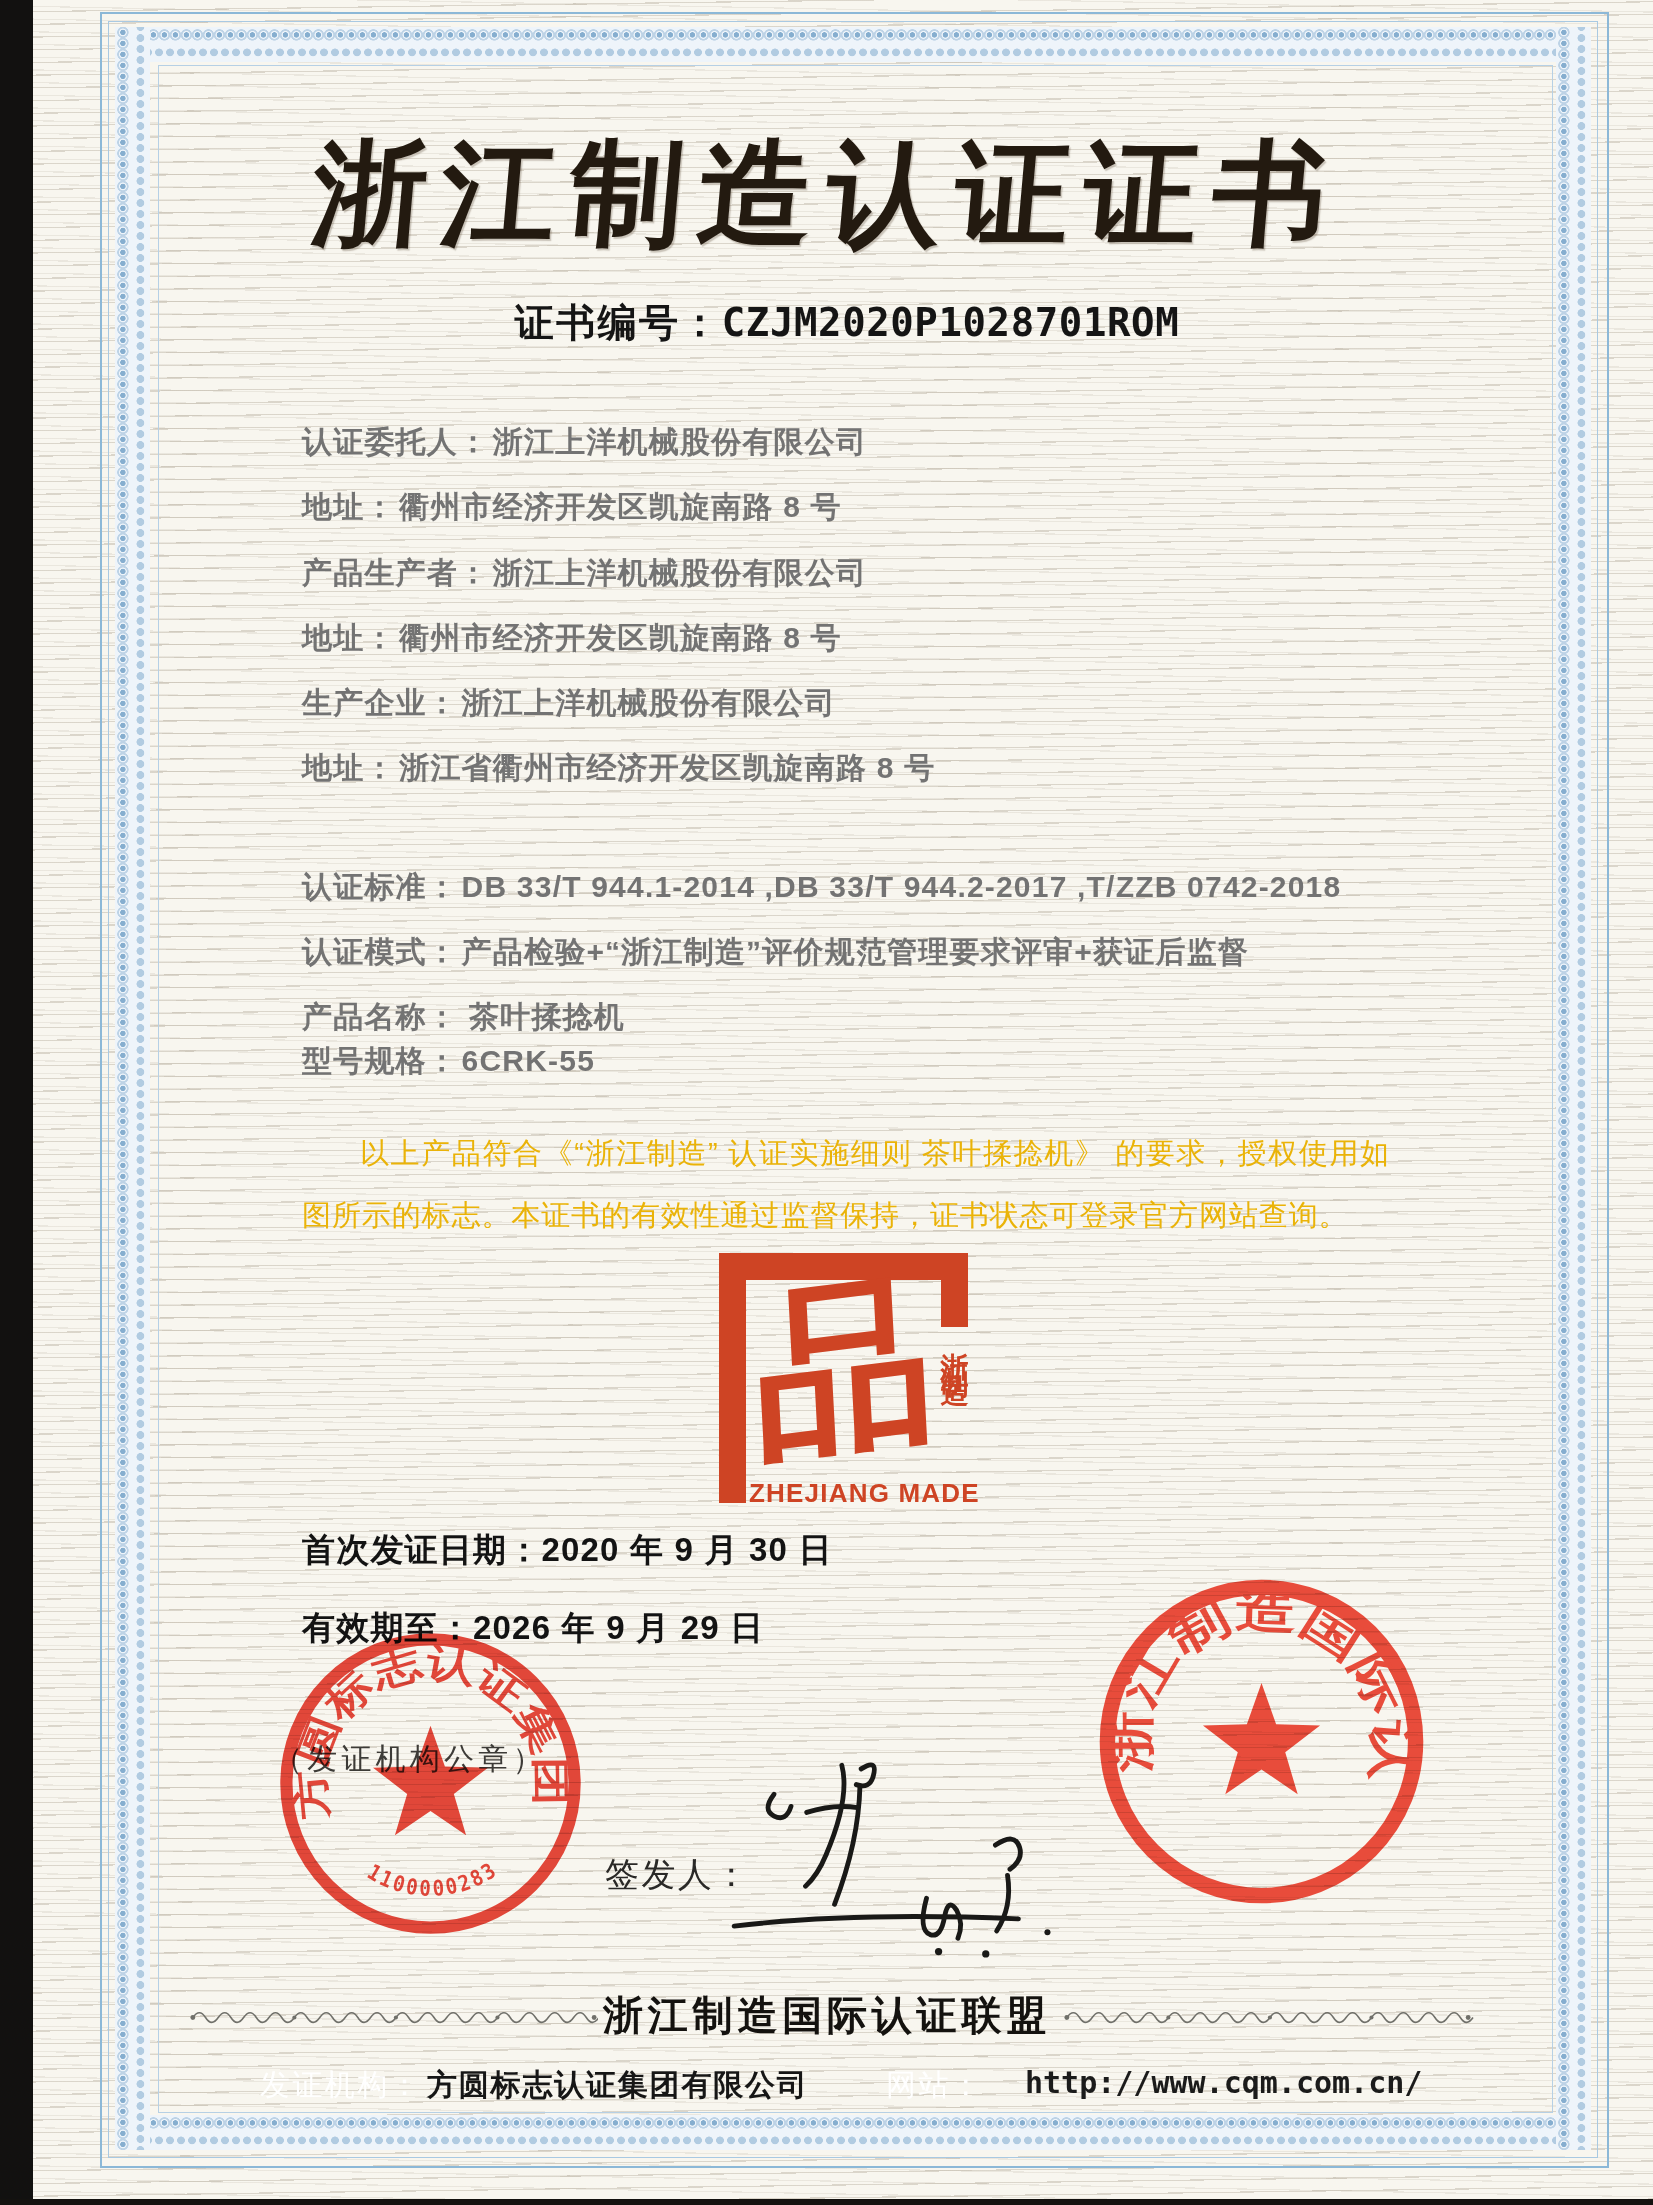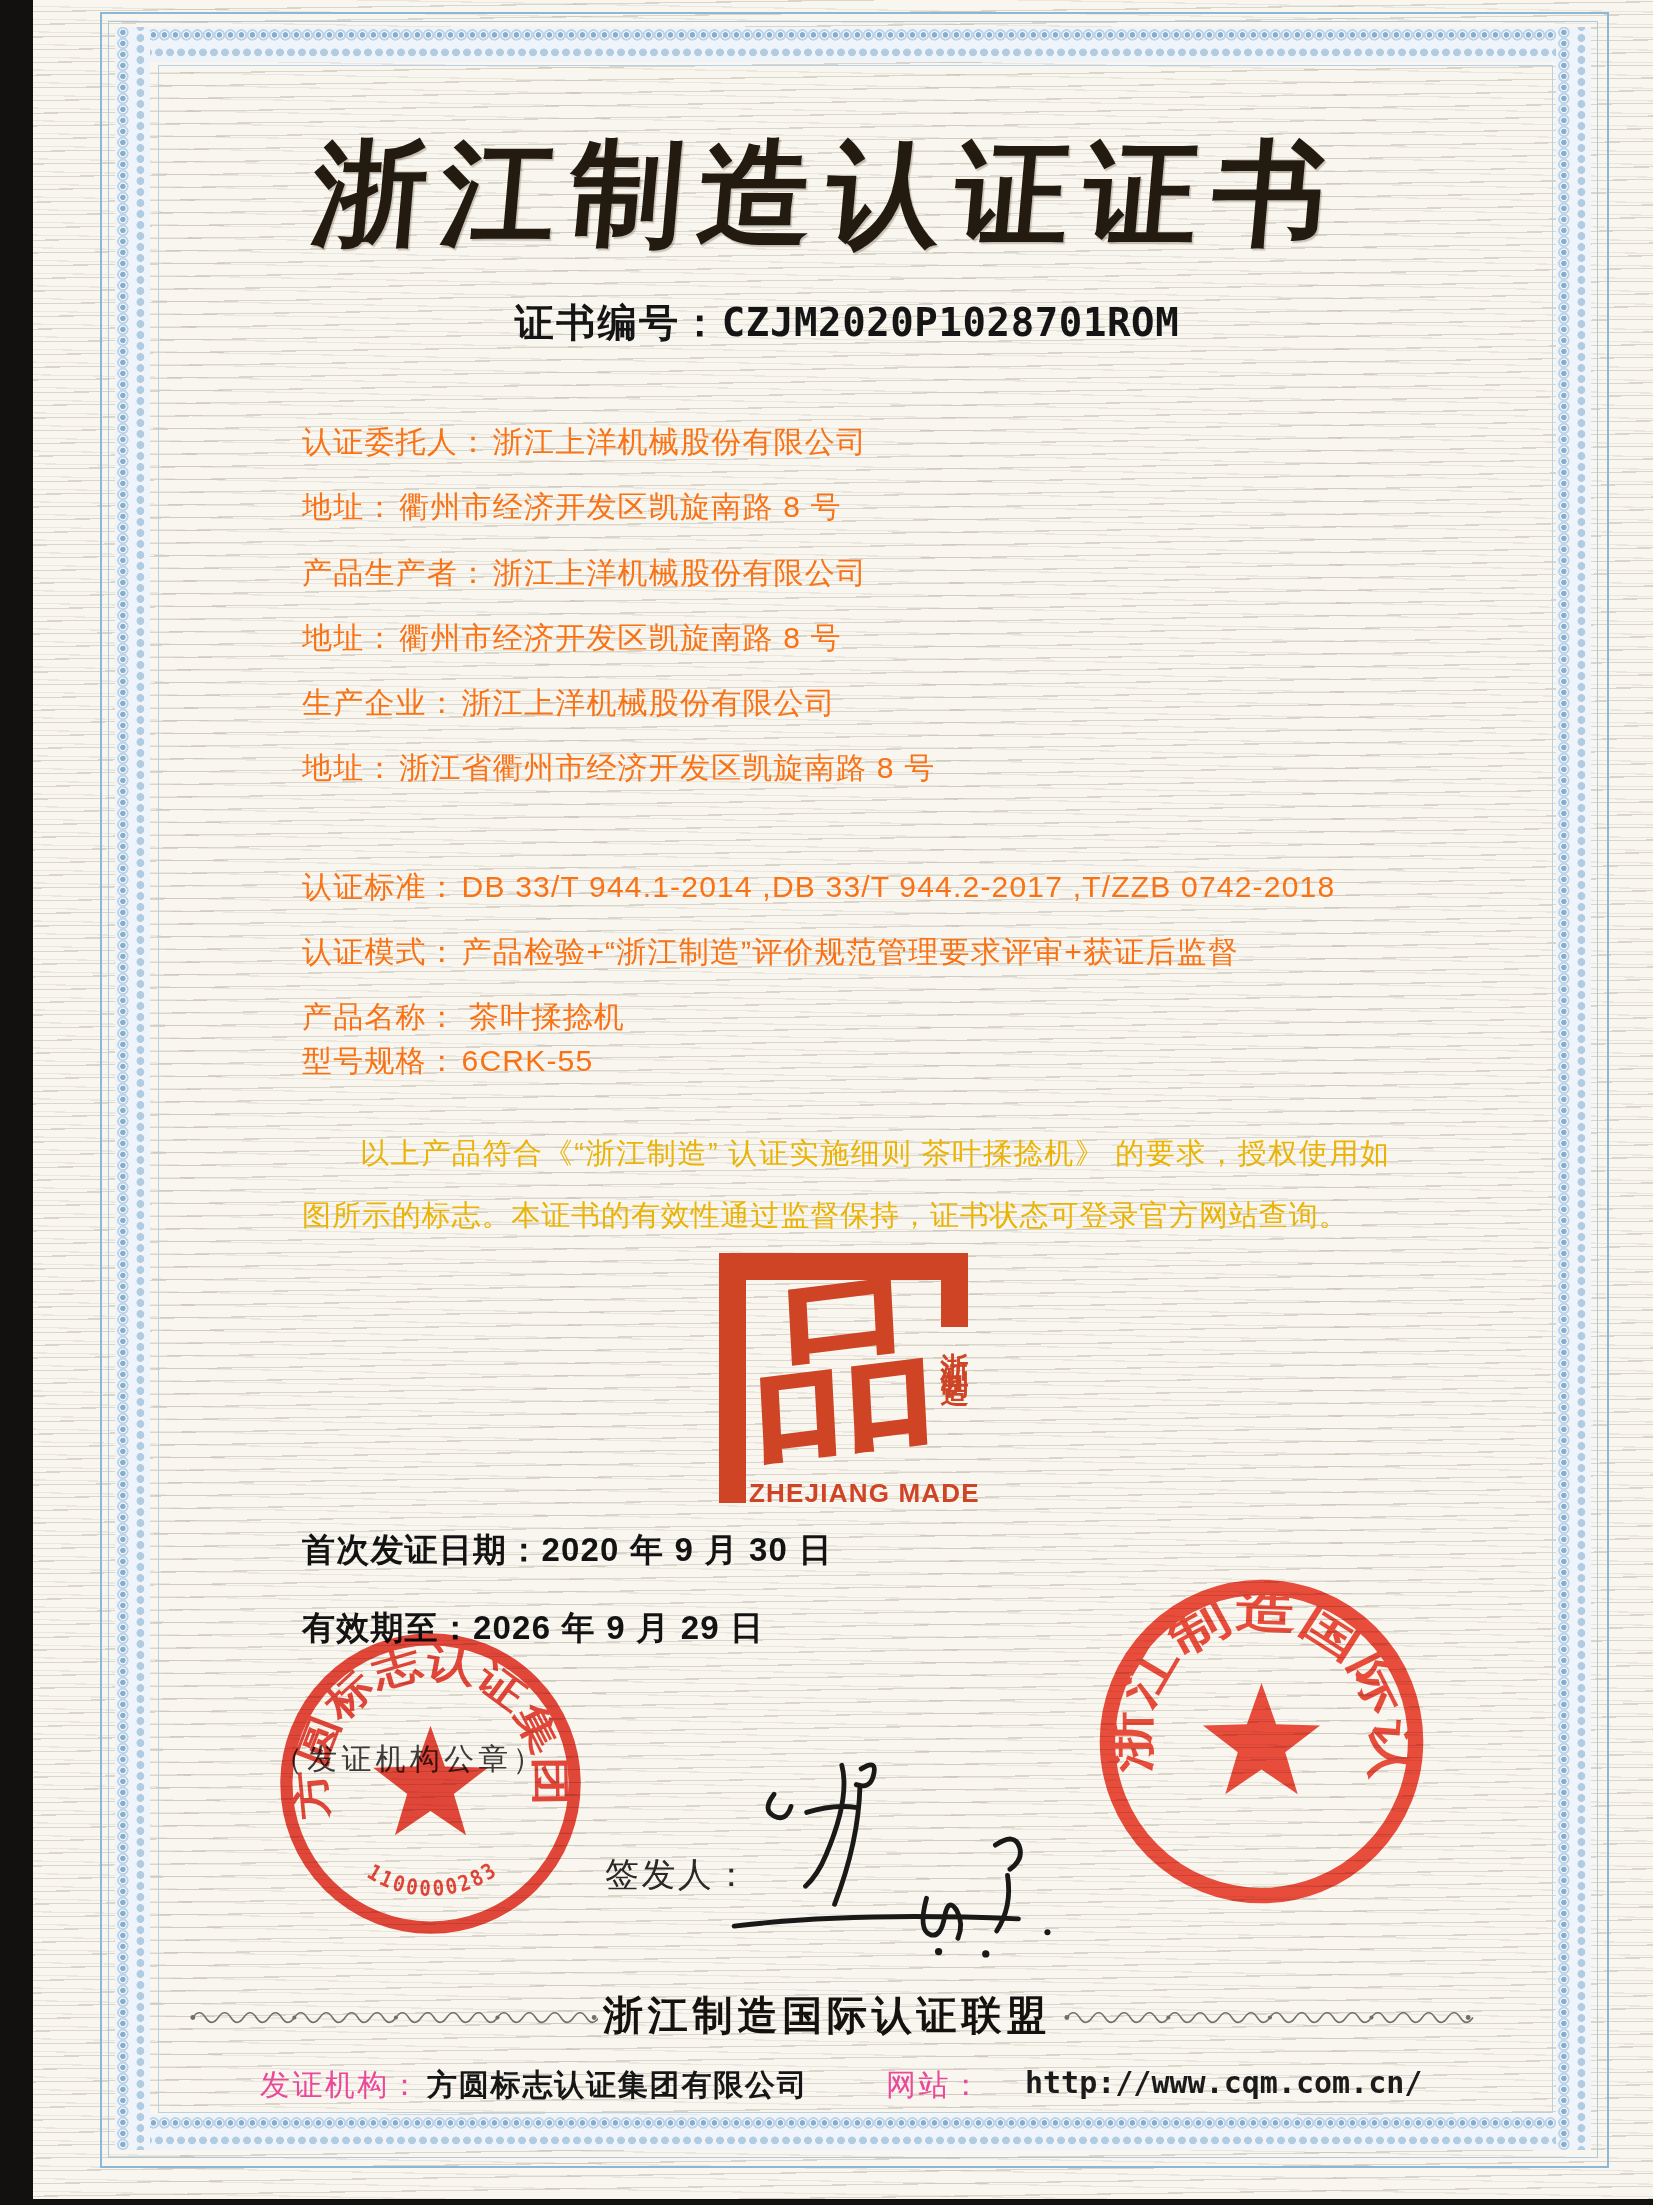--- a/index.html
+++ b/index.html
@@ -46,36 +46,36 @@
   .content{position:absolute;inset:0;z-index:3;}
   .title{
     position:absolute;left:0;top:118px;width:1654px;text-align:center;
     font-family:"DejaVu Serif","Liberation Serif",serif;
     font-size:114px;font-weight:700;letter-spacing:14.5px;color:#231a10;
     transform:skewX(-5deg);text-shadow:1.8px 2.4px 1.2px rgba(60,40,20,.25);
   }
   .certno{position:absolute;left:0;top:296px;width:1654px;text-align:center;font-size:39px;color:#151515;}
   .certno .lbl{font-weight:700;letter-spacing:2.4px;margin-left:40px;}
   .certno .code{font-family:"DejaVu Sans Mono","Liberation Mono",monospace;font-weight:700;letter-spacing:0.6px;}
-  .row{position:absolute;left:302px;font-size:30px;font-weight:400;color:#f97316;letter-spacing:1.2px;white-space:nowrap;}
+  .row{position:absolute;left:302px;font-size:30px;font-weight:700;color:#737373;letter-spacing:1.2px;white-space:nowrap;}
   .row .val{margin-left:3.6px;}
   .row.gap .val{margin-left:11px;}
   .statement{
     position:absolute;left:302px;top:1122px;width:1088px;
     font-size:29px;line-height:62px;color:#eab308;letter-spacing:0.9px;
     text-indent:58px;text-align:justify;
   }
   .datemark{position:absolute;left:302px;font-size:33px;font-weight:700;color:#131313;letter-spacing:1.2px;white-space:nowrap;}
   .sealnote{position:absolute;left:273px;top:1739px;font-size:30px;color:#3d3b37;letter-spacing:4.2px;white-space:nowrap;}
   .signer{position:absolute;left:605px;top:1852px;font-size:34px;color:#2a2927;letter-spacing:2.4px;}
   .alliance{position:absolute;left:0;top:1988px;width:1654px;text-align:center;
     font-size:40px;font-weight:700;color:#14120f;letter-spacing:4.8px;}
   .orna{position:absolute;top:2003px;z-index:3;}
   .footer-item{position:absolute;top:2065px;font-size:30px;white-space:nowrap;}
-  .f-lbl{color:#ec4899;letter-spacing:2.4px;}
+  .f-lbl{color:#ffffff;letter-spacing:2.4px;}
   .f-bold{font-weight:700;color:#161616;letter-spacing:1.8px;}
   .f-url{font-family:"DejaVu Sans Mono","Liberation Mono",monospace;font-weight:700;color:#1b1b1b;margin-left:32px;}
 
   
   .logo{position:absolute;left:719px;top:1253px;width:249px;height:256px;}
   .logo .bar{position:absolute;background:#ce4424;}
   .logo .bar.t{left:0;top:0;width:249px;height:26.6px;}
   .logo .bar.l{left:0;top:0;width:27px;height:250px;}
   .logo .bar.r{left:222px;top:0;width:27px;height:74px;}
   .logo .glyph{position:absolute;left:31px;top:17px;width:187px;font-size:181px;line-height:193px;

